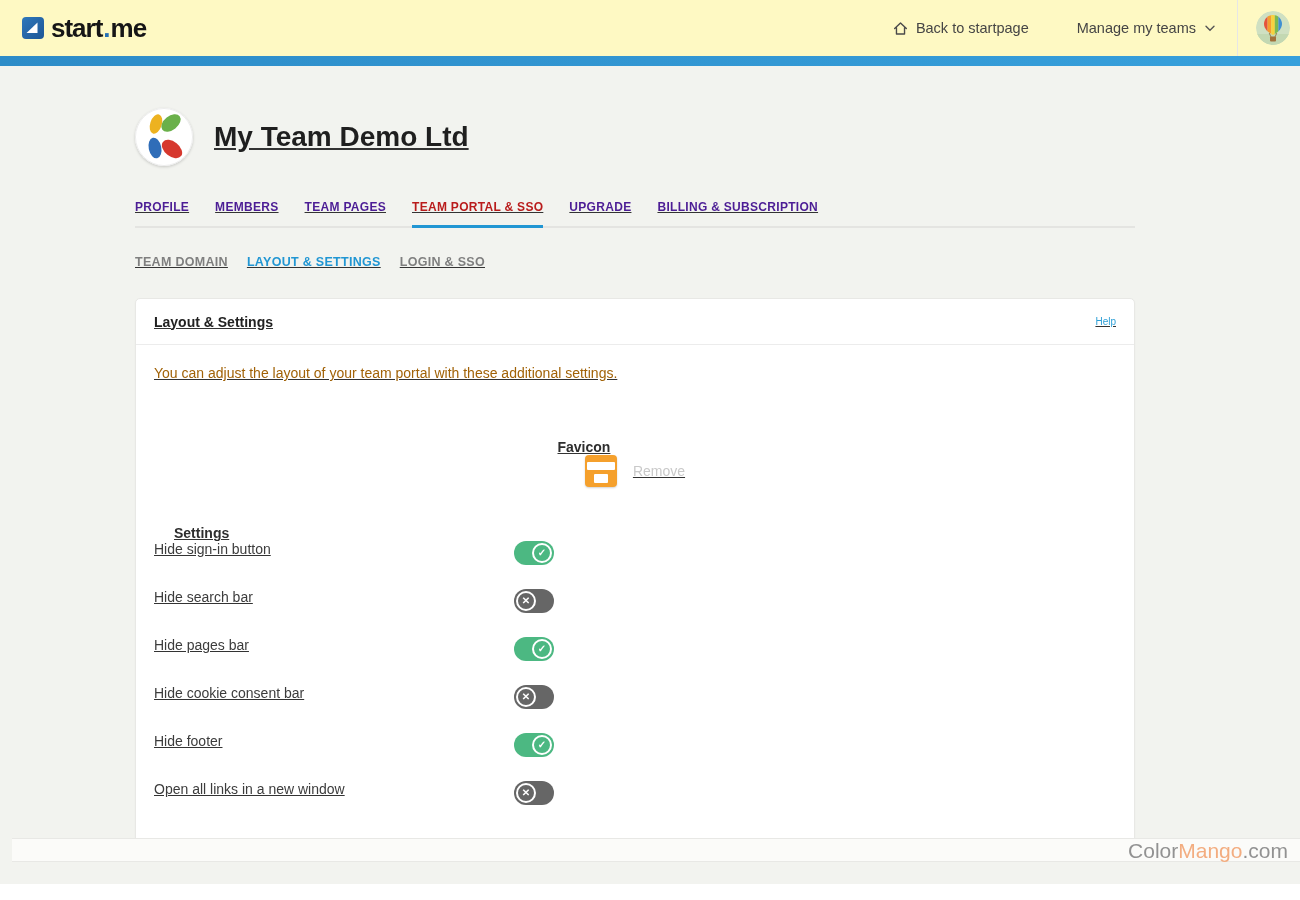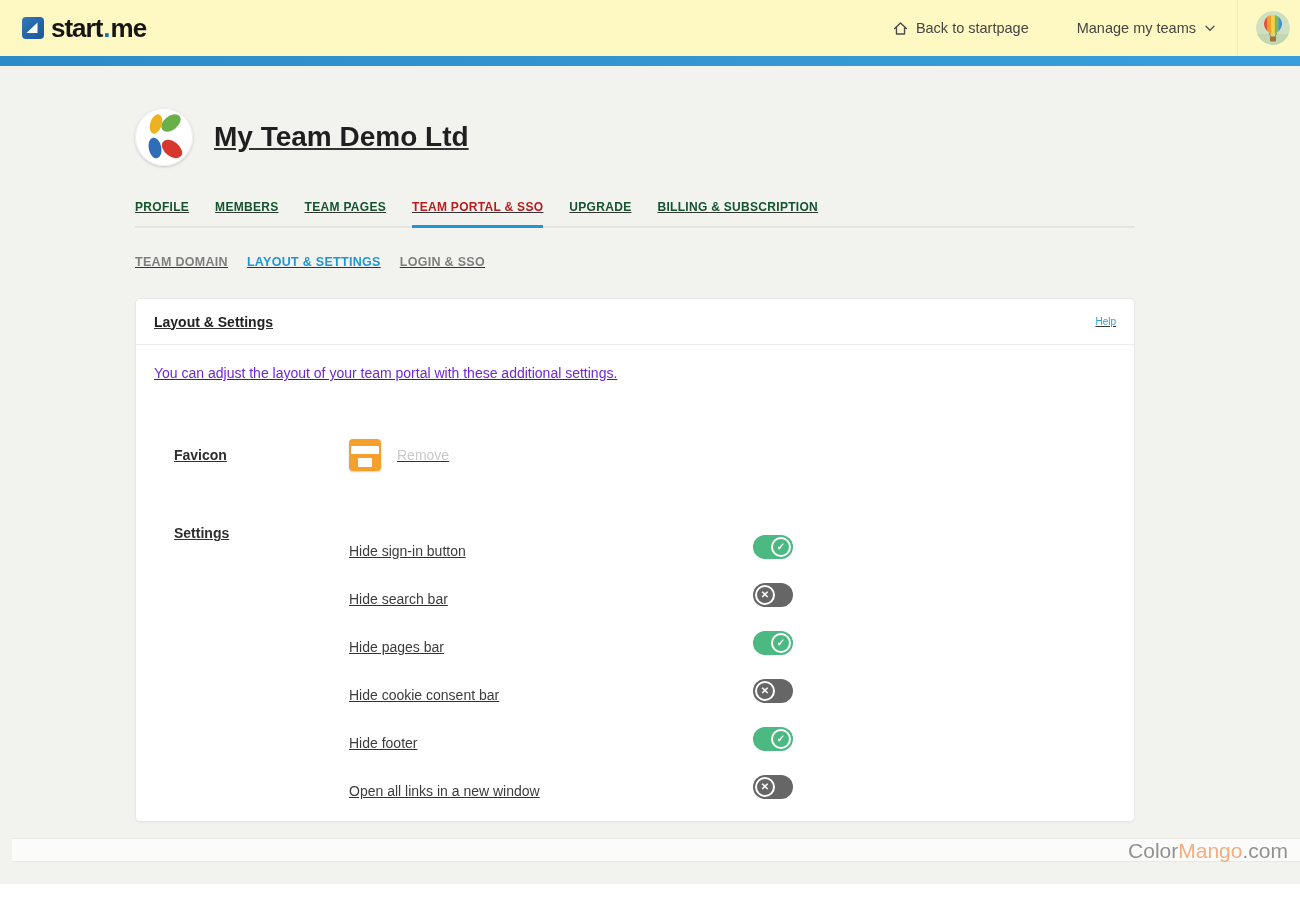--- a/index.html
+++ b/index.html
@@ -48,21 +48,21 @@
     width:58px; height:58px; border-radius:50%; background:#fff;
     box-shadow:0 1px 3px rgba(0,0,0,0.18);
     flex-shrink:0;
   }
   .team-name { font-size:28px; font-weight:bold; color:#1f1f1f; }
 
   
   .tabs { margin-top:30px; border-bottom:2px solid #e4e4e1; display:flex; }
   .tab {
     font-size:12px; font-weight:600; letter-spacing:0.3px;
-    color:#14532d; padding:4px 0 11px 0; margin-right:26px;
+    color:#4c1d95; padding:4px 0 11px 0; margin-right:26px;
     border-bottom:3px solid transparent; margin-bottom:-2px;
     cursor:pointer; white-space:nowrap;
   }
   .tab.active { color:#b91c1c; border-bottom-color:#2196d3; }
 
   .subtabs { margin-top:27px; display:flex; }
   .subtab {
     font-size:12.5px; font-weight:600; letter-spacing:0.3px;
     color:#7f7f7f; margin-right:19px; cursor:pointer; white-space:nowrap;
   }
@@ -76,39 +76,39 @@
   }
   .card-head {
     height:46px; padding:0 18px;
     display:flex; align-items:center; justify-content:space-between;
     border-bottom:1px solid #ececec;
   }
   .card-title { font-size:14px; font-weight:bold; color:#222; }
   .help-link { font-size:10px; color:#2d9fd6; cursor:pointer; }
 
   .card-body { padding:18px 18px 22px 18px; }
-  .desc { font-size:14px; color:#6d28d9; line-height:20px; }
-
-  .section { display:flex; }
+  .desc { font-size:14px; color:#a16207; line-height:20px; }
+
+  .section { display:flex;flex-direction:column; }
   .col-label { width:195px; padding-left:20px; flex-shrink:0; font-size:14px; font-weight:bold; color:#2e2e2e; }
 
   .favicon-section { margin-top:56px; align-items:center; height:32px; }
   .favicon-wrap { display:flex; align-items:center; }
   .favicon {
     width:32px; height:32px; background:#f5a02c; border-radius:4px;
     position:relative; box-shadow:0 1px 2px rgba(0,0,0,0.18);
   }
   .favicon .band { position:absolute; left:2px; right:2px; top:7px; height:8px; background:#fff; border-radius:1px; }
   .favicon .ftab { position:absolute; left:9px; width:14px; top:19px; bottom:4px; background:#fff; border-radius:1px; }
   .remove-link { margin-left:16px; font-size:14px; color:#c9c9c9; cursor:pointer; }
 
   .settings-section { margin-top:40px; }
   .settings-section .col-label { padding-top:14px; }
   .setting-rows { flex:1; }
-  .setting-row { height:48px; display:flex; align-items:flex-end;gap:44px; }
+  .setting-row { height:48px; display:flex; align-items:flex-start; }
   .setting-label { width:360px; font-size:14px; color:#3c3c3c; }
 
   
   .toggle {
     width:40px; height:24px; border-radius:12px;
     position:relative; cursor:pointer; flex-shrink:0;
   }
   .toggle.on  { background:#4cb882; }
   .toggle.off { background:#666666; }
   .knob {

